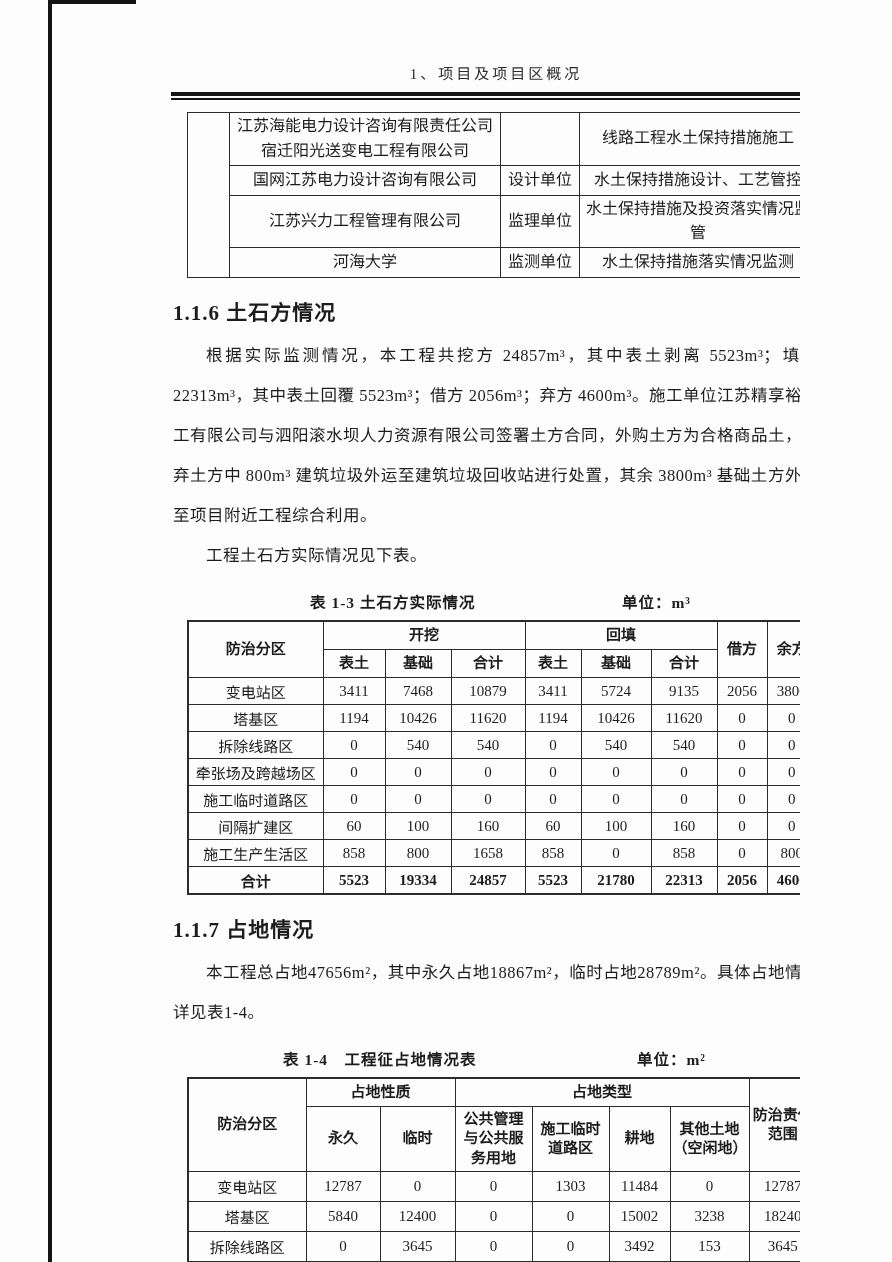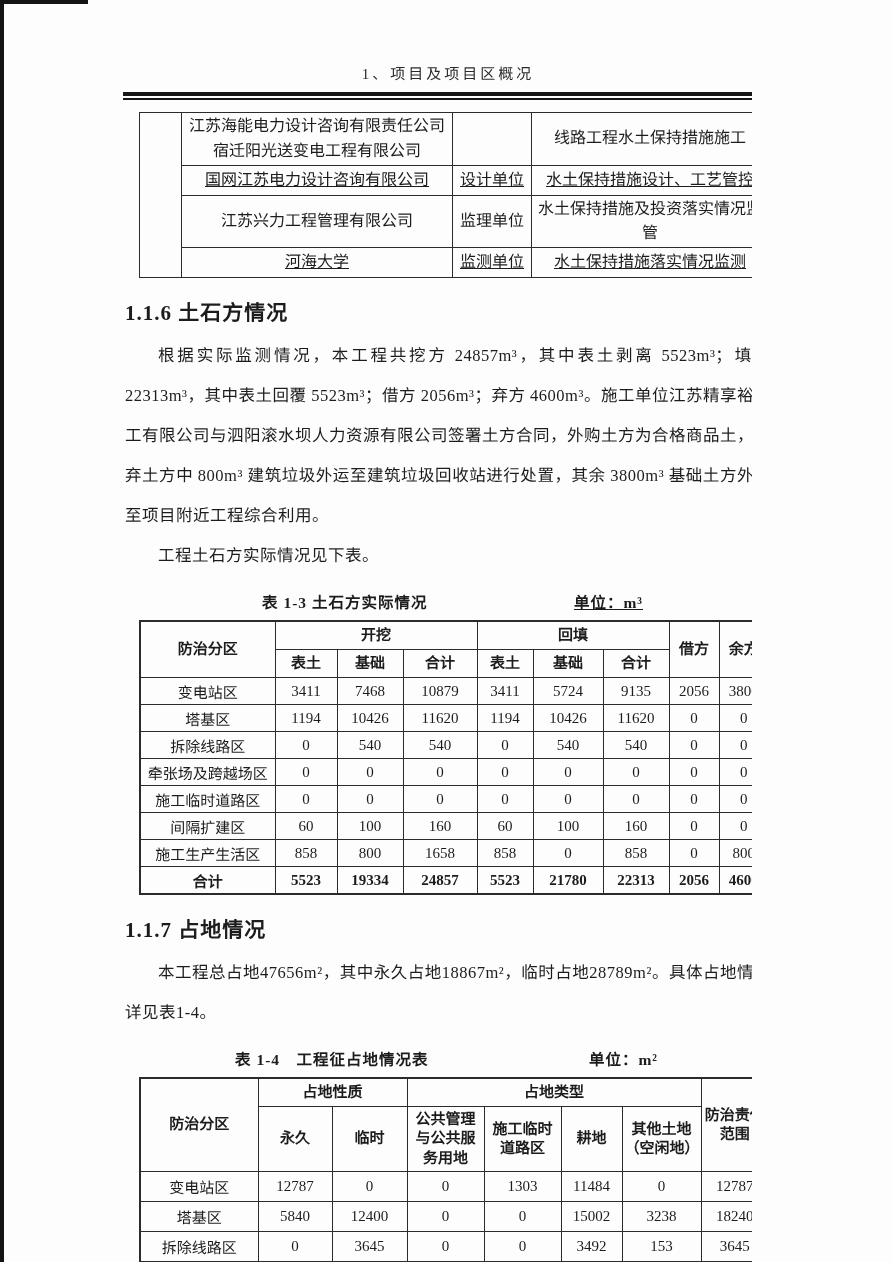--- a/index.html
+++ b/index.html
@@ -8,20 +8,21 @@
     background: #fdfdfd;
     font-family: "Liberation Serif", "DejaVu Serif", serif;
     color: #1c1c1c;
   }
   .page {
     position: relative;
     width: 752px;
     height: 1262px;
     overflow: hidden;
     background: #fdfdfd;
+    margin-left: 48px;
   }
   
   .edge-left   { position:absolute; left:0; top:0; width:4px; height:1262px; background:#141414; }
   .edge-top    { position:absolute; left:0; top:0; width:88px; height:4px; background:#141414; }
   .edge-right  { position:absolute; left:855px; top:0; width:2px; height:1262px; background:#9a9a9a; }
   .right-strip { position:absolute; left:857px; top:0; width:35px; height:1262px; background:#f4f4f4; }
 
   .content { position:absolute; left:125px; top:0; width:646px; }
 
   .doc-header {
@@ -45,21 +46,21 @@
 
   .unit-table {
     margin-top: 12px;
     margin-left: 14px;
     width: 629px;
     font-size: 16px;
     border: 1.5px solid #2b2b2b;
   }
   .unit-table td { font-weight: normal; line-height: 1.55; }
   .row-tall  { height: 52px; }
-  .row-short { height: 30px; text-decoration: underline; }
+  .row-short { height: 30px; }
   .row-mid   { height: 44px; }
 
   h2.section-heading {
     margin: 18px 0 0 0;
     font-size: 21px;
     font-weight: 700;
     letter-spacing: 1px;
   }
   p.body-text {
     margin: 10px 0 0 0;
@@ -74,21 +75,21 @@
   .caption-row {
     margin-top: 14px;
     display: flex;
     align-items: baseline;
     font-size: 15.5px;
     font-weight: 700;
     letter-spacing: 1px;
   }
   .caption-row .unit-label { margin-left: auto; }
   .t13-caption .table-caption { padding-left: 137px; }
-  .t13-caption .unit-label   { margin-right: 128px; text-decoration: underline; }
+  .t13-caption .unit-label   { margin-right: 128px; }
   .t14-caption .table-caption { padding-left: 110px; }
   .t14-caption .unit-label   { margin-right: 113px; }
 
   .data-table {
     margin-top: 8px;
     margin-left: 14px;
     width: 629px;
     font-size: 15px;
     border: 2px solid #2b2b2b;
   }

